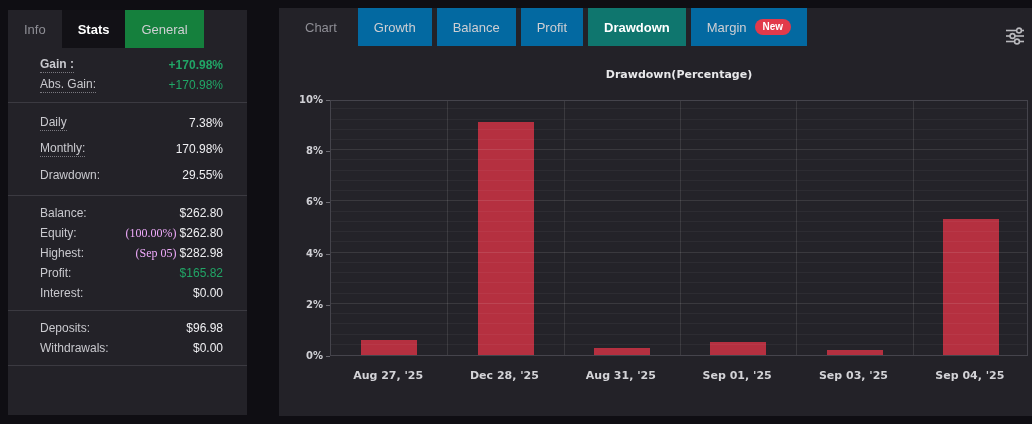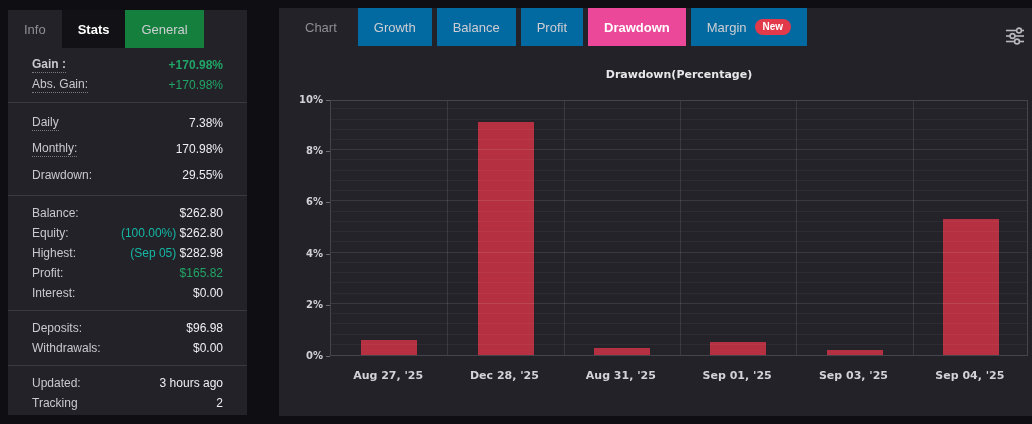--- a/index.html
+++ b/index.html
@@ -11,36 +11,36 @@
   .panel{position:absolute;background:#232228;}
   .panel-left{left:8px;top:10px;width:239px;height:405px;}
   .panel-right{left:259px;top:8px;width:765px;height:408px;margin-left:20px;}
 
   
   .ltab-bar{display:flex;height:38px;align-items:stretch;}
   .ltab{display:flex;align-items:center;padding:0 16px;font-size:13px;color:#8e8e95;cursor:pointer;}
   .ltab.active{background:#121116;color:#ffffff;font-weight:bold;}
   .ltab.neutral{background:#15803d;color:#cfcfd3;}
   .stats-list{padding:2px 0 0 0;}
-  .section{padding:5px 24px;}
+  .section{padding:5px 24px;margin-left:8px;}
   .section.roomy .row{height:26px;}
   .row{display:flex;justify-content:space-between;align-items:center;height:20px;font-size:12px;}
   .lab{color:#c9c9ce;}
   .lab.dotted{border-bottom:1px dotted #7a7980;padding-bottom:1px;}
   .lab.bold,.val.bold{font-weight:bold;}
   .val{color:#efeff2;}
   .val.green{color:#21a566;}
-  .prefix{color:#14b8a6;}
+  .prefix{color:#f0abfc;font-family:Liberation Serif, serif;}
   .divider{height:1px;background:#3b3a41;margin:2px 0;}
 
   
   .rtab-bar{display:flex;height:38px;align-items:stretch;gap:5px;padding-left:10px;}
   .rtab{display:flex;align-items:center;padding:0 16px;font-size:13px;color:#8e8e95;cursor:pointer;white-space:nowrap;}
   .rtab.boxed{background:#0369a1;color:#cfcfd3;}
-  .rtab.active{background:#ec4899;color:#ffffff;font-weight:bold;}
+  .rtab.active{background:#0f766e;color:#ffffff;font-weight:bold;}
   .badge{background:#e23a4b;color:#fff;font-size:10px;font-weight:bold;
          padding:3px 8px;border-radius:10px;margin-left:8px;line-height:1;}
   .settings-btn{position:absolute;right:14px;top:13px;width:30px;height:30px;
          display:flex;align-items:center;justify-content:center;cursor:pointer;}
 
   .chart-area{position:absolute;left:0;top:38px;right:0;bottom:0;}
   .chart-title{position:absolute;left:51px;width:698px;top:22px;text-align:center;
          font-family:"DejaVu Sans",sans-serif;font-size:11px;font-weight:bold;color:#e8e8ea;}
   .plot{position:absolute;left:51px;top:54px;width:698px;height:256px;
          border:1px solid #45444c;box-sizing:border-box;background:#242329;}
@@ -118,30 +118,20 @@
         <div class="row">
           <span class="lab">Deposits:</span>
           <span class="val">$96.98</span>
         </div>
         <div class="row">
           <span class="lab">Withdrawals:</span>
           <span class="val">$0.00</span>
         </div>
       </div>
       <div class="divider"></div>
-      <div class="section">
-        <div class="row">
-          <span class="lab">Updated:</span>
-          <span class="val">3 hours ago</span>
-        </div>
-        <div class="row">
-          <span class="lab">Tracking</span>
-          <span class="val">2</span>
-        </div>
-      </div>
     </div>
 </div>
 
 <div class="panel panel-right">
   <div class="rtab-bar">
       <div class="rtab plain">
         <span>Chart</span>
       </div>
       <div class="rtab boxed">
         <span>Growth</span>

